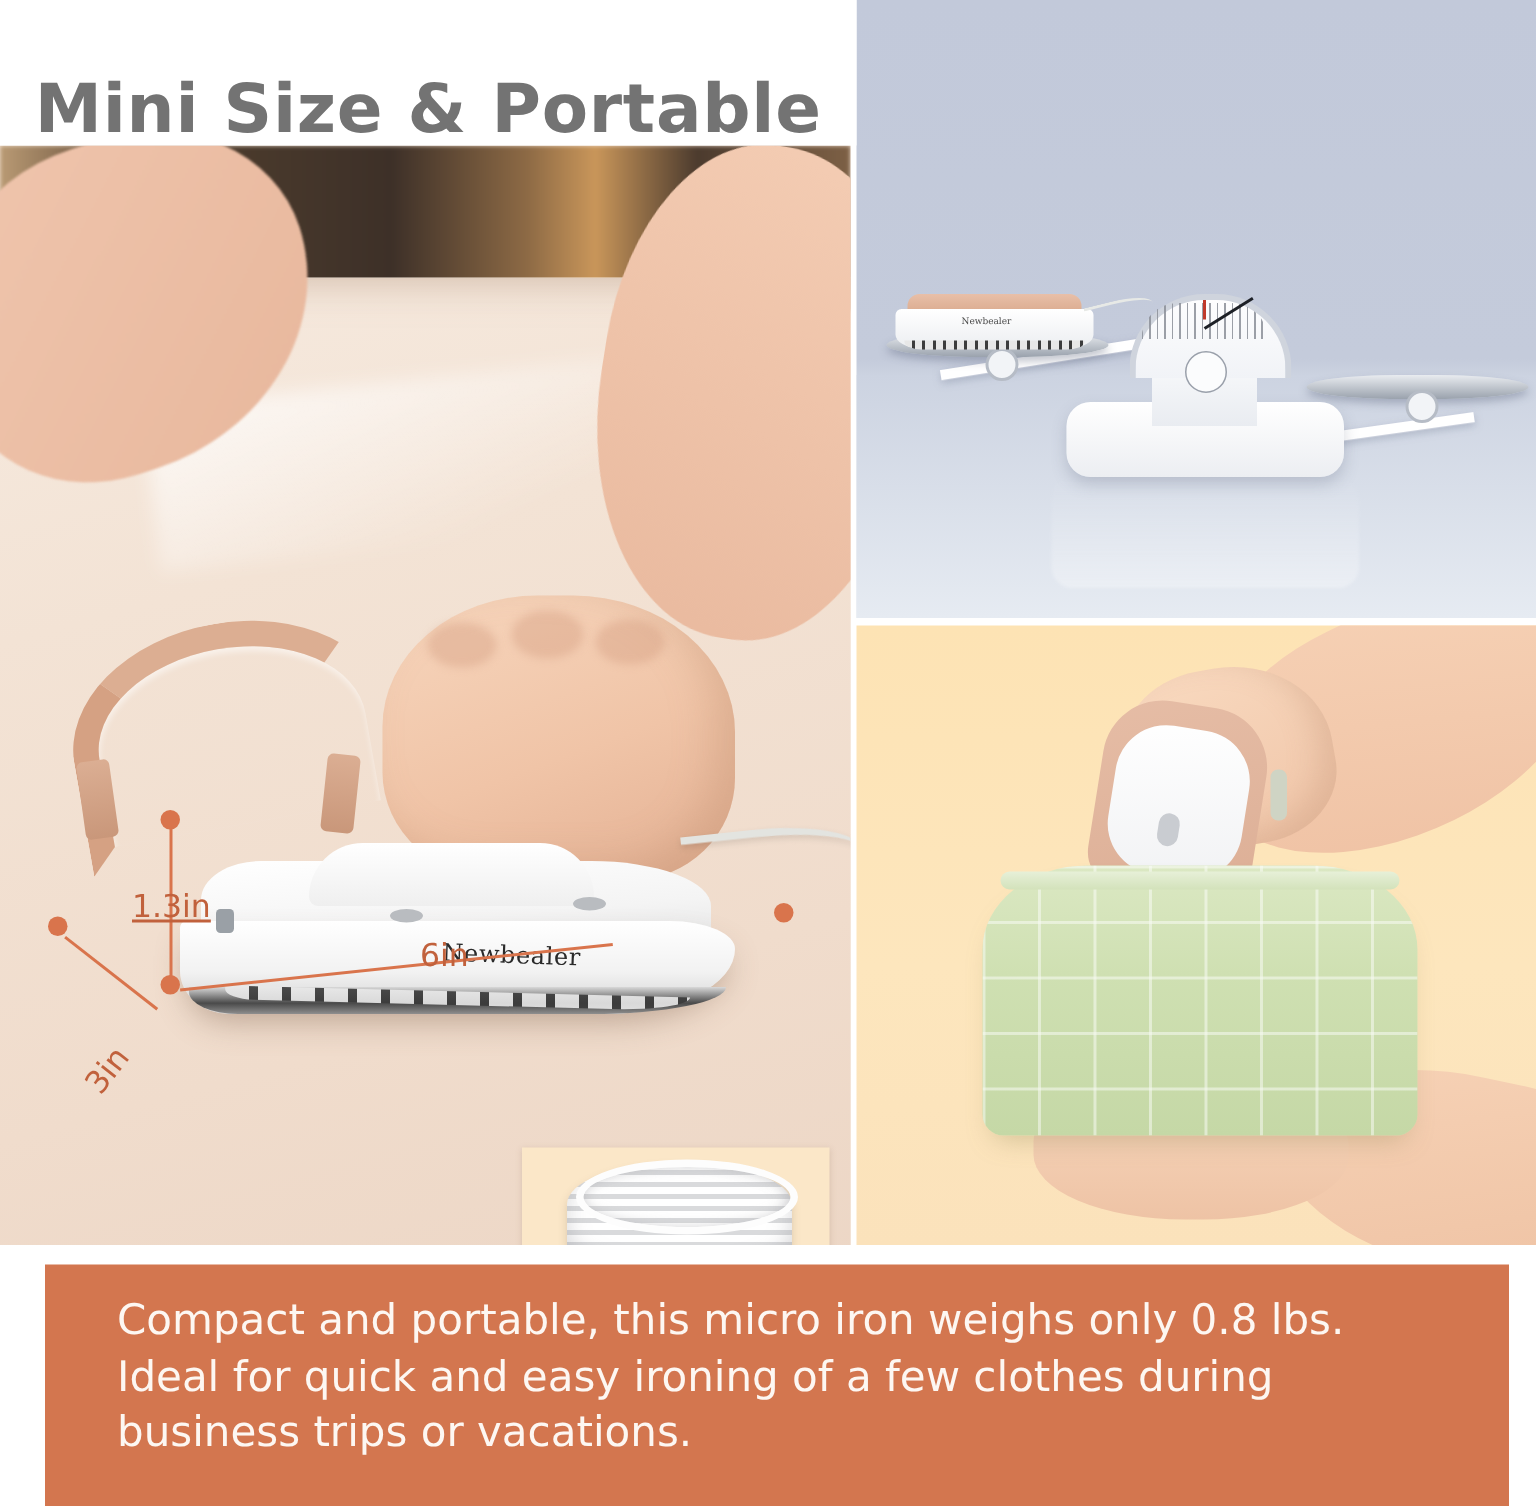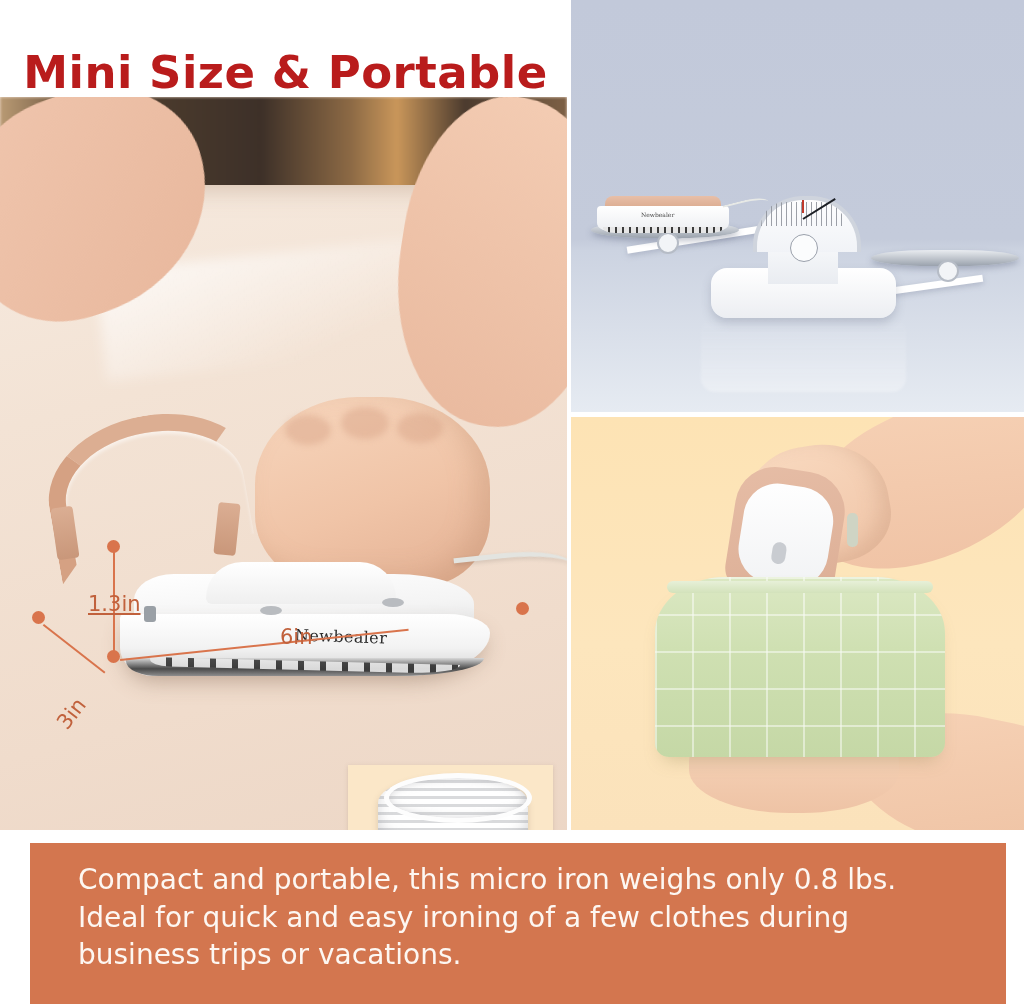--- a/index.html
+++ b/index.html
@@ -3,21 +3,21 @@
 <meta charset="utf-8">
 <style>
   html,body{margin:0;padding:0;background:#ffffff;}
   body{width:1024px;height:1004px;position:relative;overflow:hidden;
        font-family:"DejaVu Sans","Liberation Sans",sans-serif;}
 
   
   .header{position:absolute;left:0;top:0;width:571px;height:97px;background:#ffffff;
           display:flex;align-items:center;justify-content:center;z-index:5;}
   .header-title{font-family:"DejaVu Sans","Liberation Sans",sans-serif;
-                font-size:45px;font-weight:bold;color:#b91c1c;letter-spacing:.5px;
+                font-size:45px;font-weight:bold;color:#737373;letter-spacing:.5px;
                 white-space:nowrap;margin-top:48px;}
 
   
   .panel{position:absolute;overflow:hidden;}
 
   
   #hero{left:0;top:97px;width:567px;height:733px;
         background:linear-gradient(170deg,#f3e2d3 0%,#f2ded0 22%,#f4e4d8 55%,#f0dccd 100%);}
   .hero-bg-wall{position:absolute;left:0;top:0;width:100%;height:110px;
         background:linear-gradient(90deg,#b99a74 0%,#6e5640 12%,#4a3a2c 28%,#3d3028 46%,

